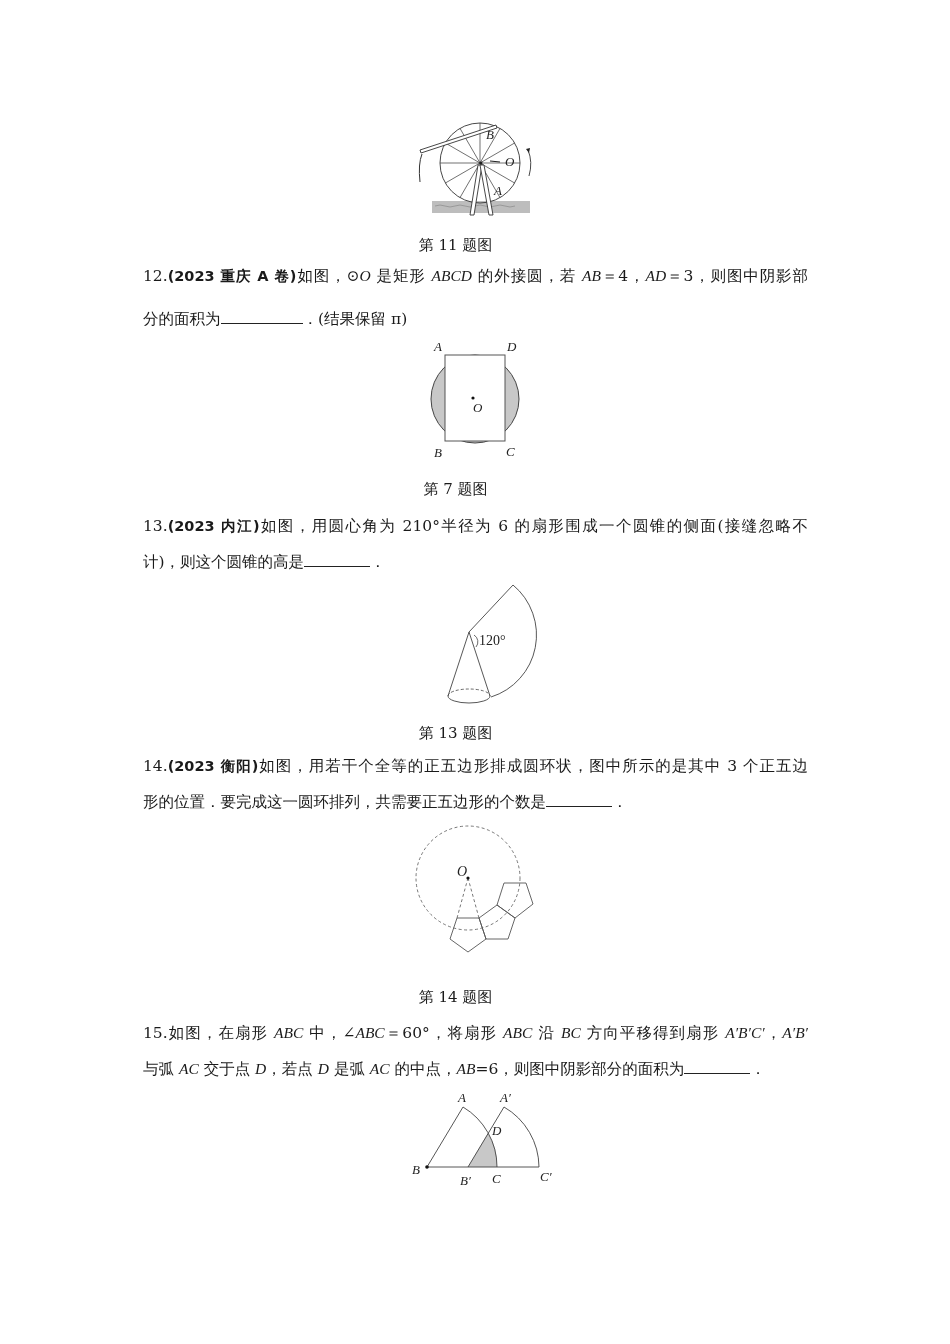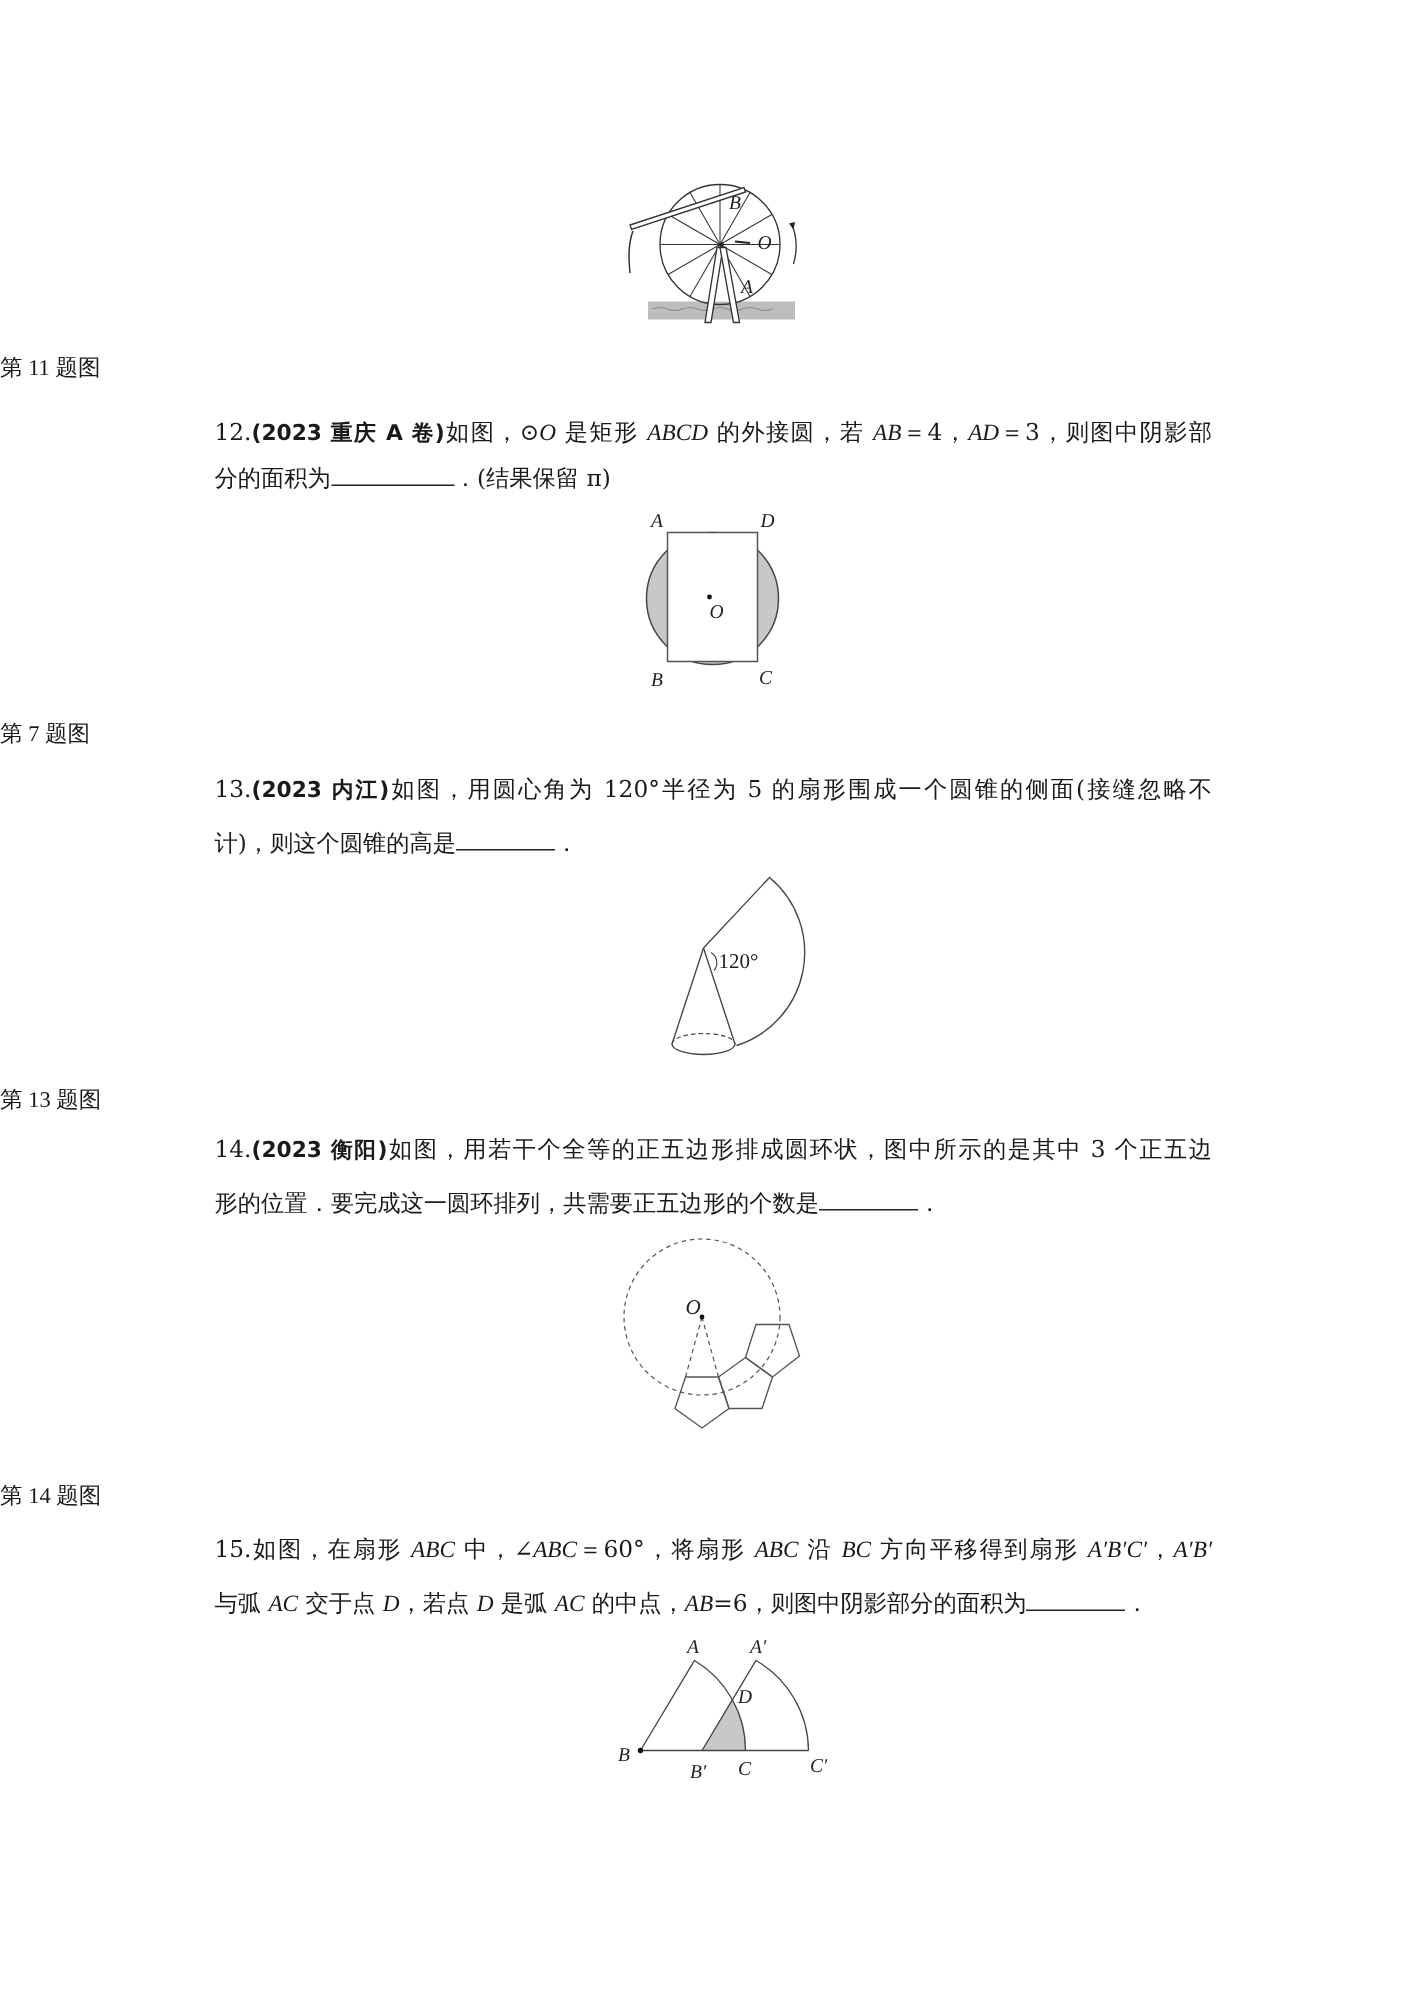--- a/index.html
+++ b/index.html
@@ -1,19 +1,19 @@
 <!DOCTYPE html>
 <html><head>
 <meta charset="utf-8">
 <style>
   html, body { margin: 0; padding: 0; background: #ffffff; }
   body { width: 950px; height: 1344px; position: relative; overflow: hidden;
          font-family: "DejaVu Serif", "Liberation Serif", serif; color: #1a1a1a; }
   .abs { position: absolute; }
-  .caption { position: absolute; left: 0; width: 911px; font-size: 15px; font-family: Liberation Serif, serif; }
+  .caption { position: absolute; left: 0; width: 911px; text-align: center; font-size: 15px; }
   .qline { position: absolute; left: 143px; width: 665px; font-size: 15.5px; line-height: 20px; white-space: nowrap; }
   .qline.justify { text-align: justify; text-align-last: justify; }
   .bold { font-weight: bold; font-family: "DejaVu Sans", "Liberation Sans", sans-serif; font-size: 14.5px; }
   .it { font-style: italic; font-family: "Liberation Serif", serif; }
   .blank { display: inline-block; border-bottom: 1px solid #222; height: 14px; vertical-align: baseline; }
   svg text { font-family: "Liberation Serif", serif; font-style: italic; fill: #222; }
 </style>
 </head>
 <body>
 
@@ -48,41 +48,41 @@
   <path d="M80 43 L90 44" stroke="#222" stroke-width="1.2"></path>
 
   <path d="M118 32 q5 12 1 26" fill="none" stroke="#333" stroke-width="0.9"></path>
   <polygon points="116,31 120,30 119,35" fill="#222"></polygon>
   <text x="76" y="21" font-size="13">B</text>
   <text x="95" y="48" font-size="13">O</text>
   <text x="84" y="77" font-size="13">A</text>
 </svg>
 <div class="caption" style="top:236px">第 11 题图</div>
 
-<div class="qline justify" style="top:278px">
+<div class="qline justify" style="top:266px">
   <span>12.</span><span class="bold">(2023 重庆 A 卷)</span><span>如图，⊙</span><span class="it">O</span><span> 是矩形 </span><span class="it">ABCD</span><span> 的外接圆，若 </span><span class="it">AB</span><span>＝4，</span><span class="it">AD</span><span>＝3，则图中阴影部</span>
 </div>
 <div class="qline" style="top:309px">
   <span>分的面积为</span><span class="blank" style="width:82px"></span><span>．(结果保留 π)</span>
 </div>
 
 <svg class="abs" style="left:410px;top:337px" width="130" height="126" viewBox="0 0 130 126">
   <circle cx="65" cy="62" r="44" fill="#c8c8c8" stroke="#444" stroke-width="1"></circle>
   <rect x="35" y="18" width="60" height="86" fill="#fff" stroke="#555" stroke-width="1"></rect>
   <circle cx="63" cy="61" r="1.6" fill="#111"></circle>
   <text x="63" y="75" font-size="13">O</text>
   <text x="24" y="14" font-size="13">A</text>
   <text x="97" y="14" font-size="13">D</text>
   <text x="24" y="120" font-size="13">B</text>
   <text x="96" y="119" font-size="13">C</text>
 </svg>
 <div class="caption" style="top:480px">第 7 题图</div>
 
 <div class="qline justify" style="top:516px">
-  <span>13.</span><span class="bold">(2023 内江)</span><span>如图，用圆心角为 120°半径为 5 的扇形围成一个圆锥的侧面(接缝忽略不</span>
+  <span>13.</span><span class="bold">(2023 内江)</span><span>如图，用圆心角为 210°半径为 6 的扇形围成一个圆锥的侧面(接缝忽略不</span>
 </div>
 <div class="qline" style="top:552px">
   <span>计)，则这个圆锥的高是</span><span class="blank" style="width:66px"></span><span>．</span>
 </div>
 
 <svg class="abs" style="left:420px;top:578px" width="130" height="130" viewBox="0 0 130 130">
   <path d="M49 54 L93 7 A65 65 0 0 1 71 119" fill="none" stroke="#444" stroke-width="0.9"></path>
   <line x1="49" y1="54" x2="28" y2="118" stroke="#444" stroke-width="0.9"></line>
   <line x1="49" y1="54" x2="70" y2="118" stroke="#444" stroke-width="0.9"></line>
   <path d="M28 118 A21 7 0 0 0 70 118" fill="none" stroke="#444" stroke-width="0.9"></path>

